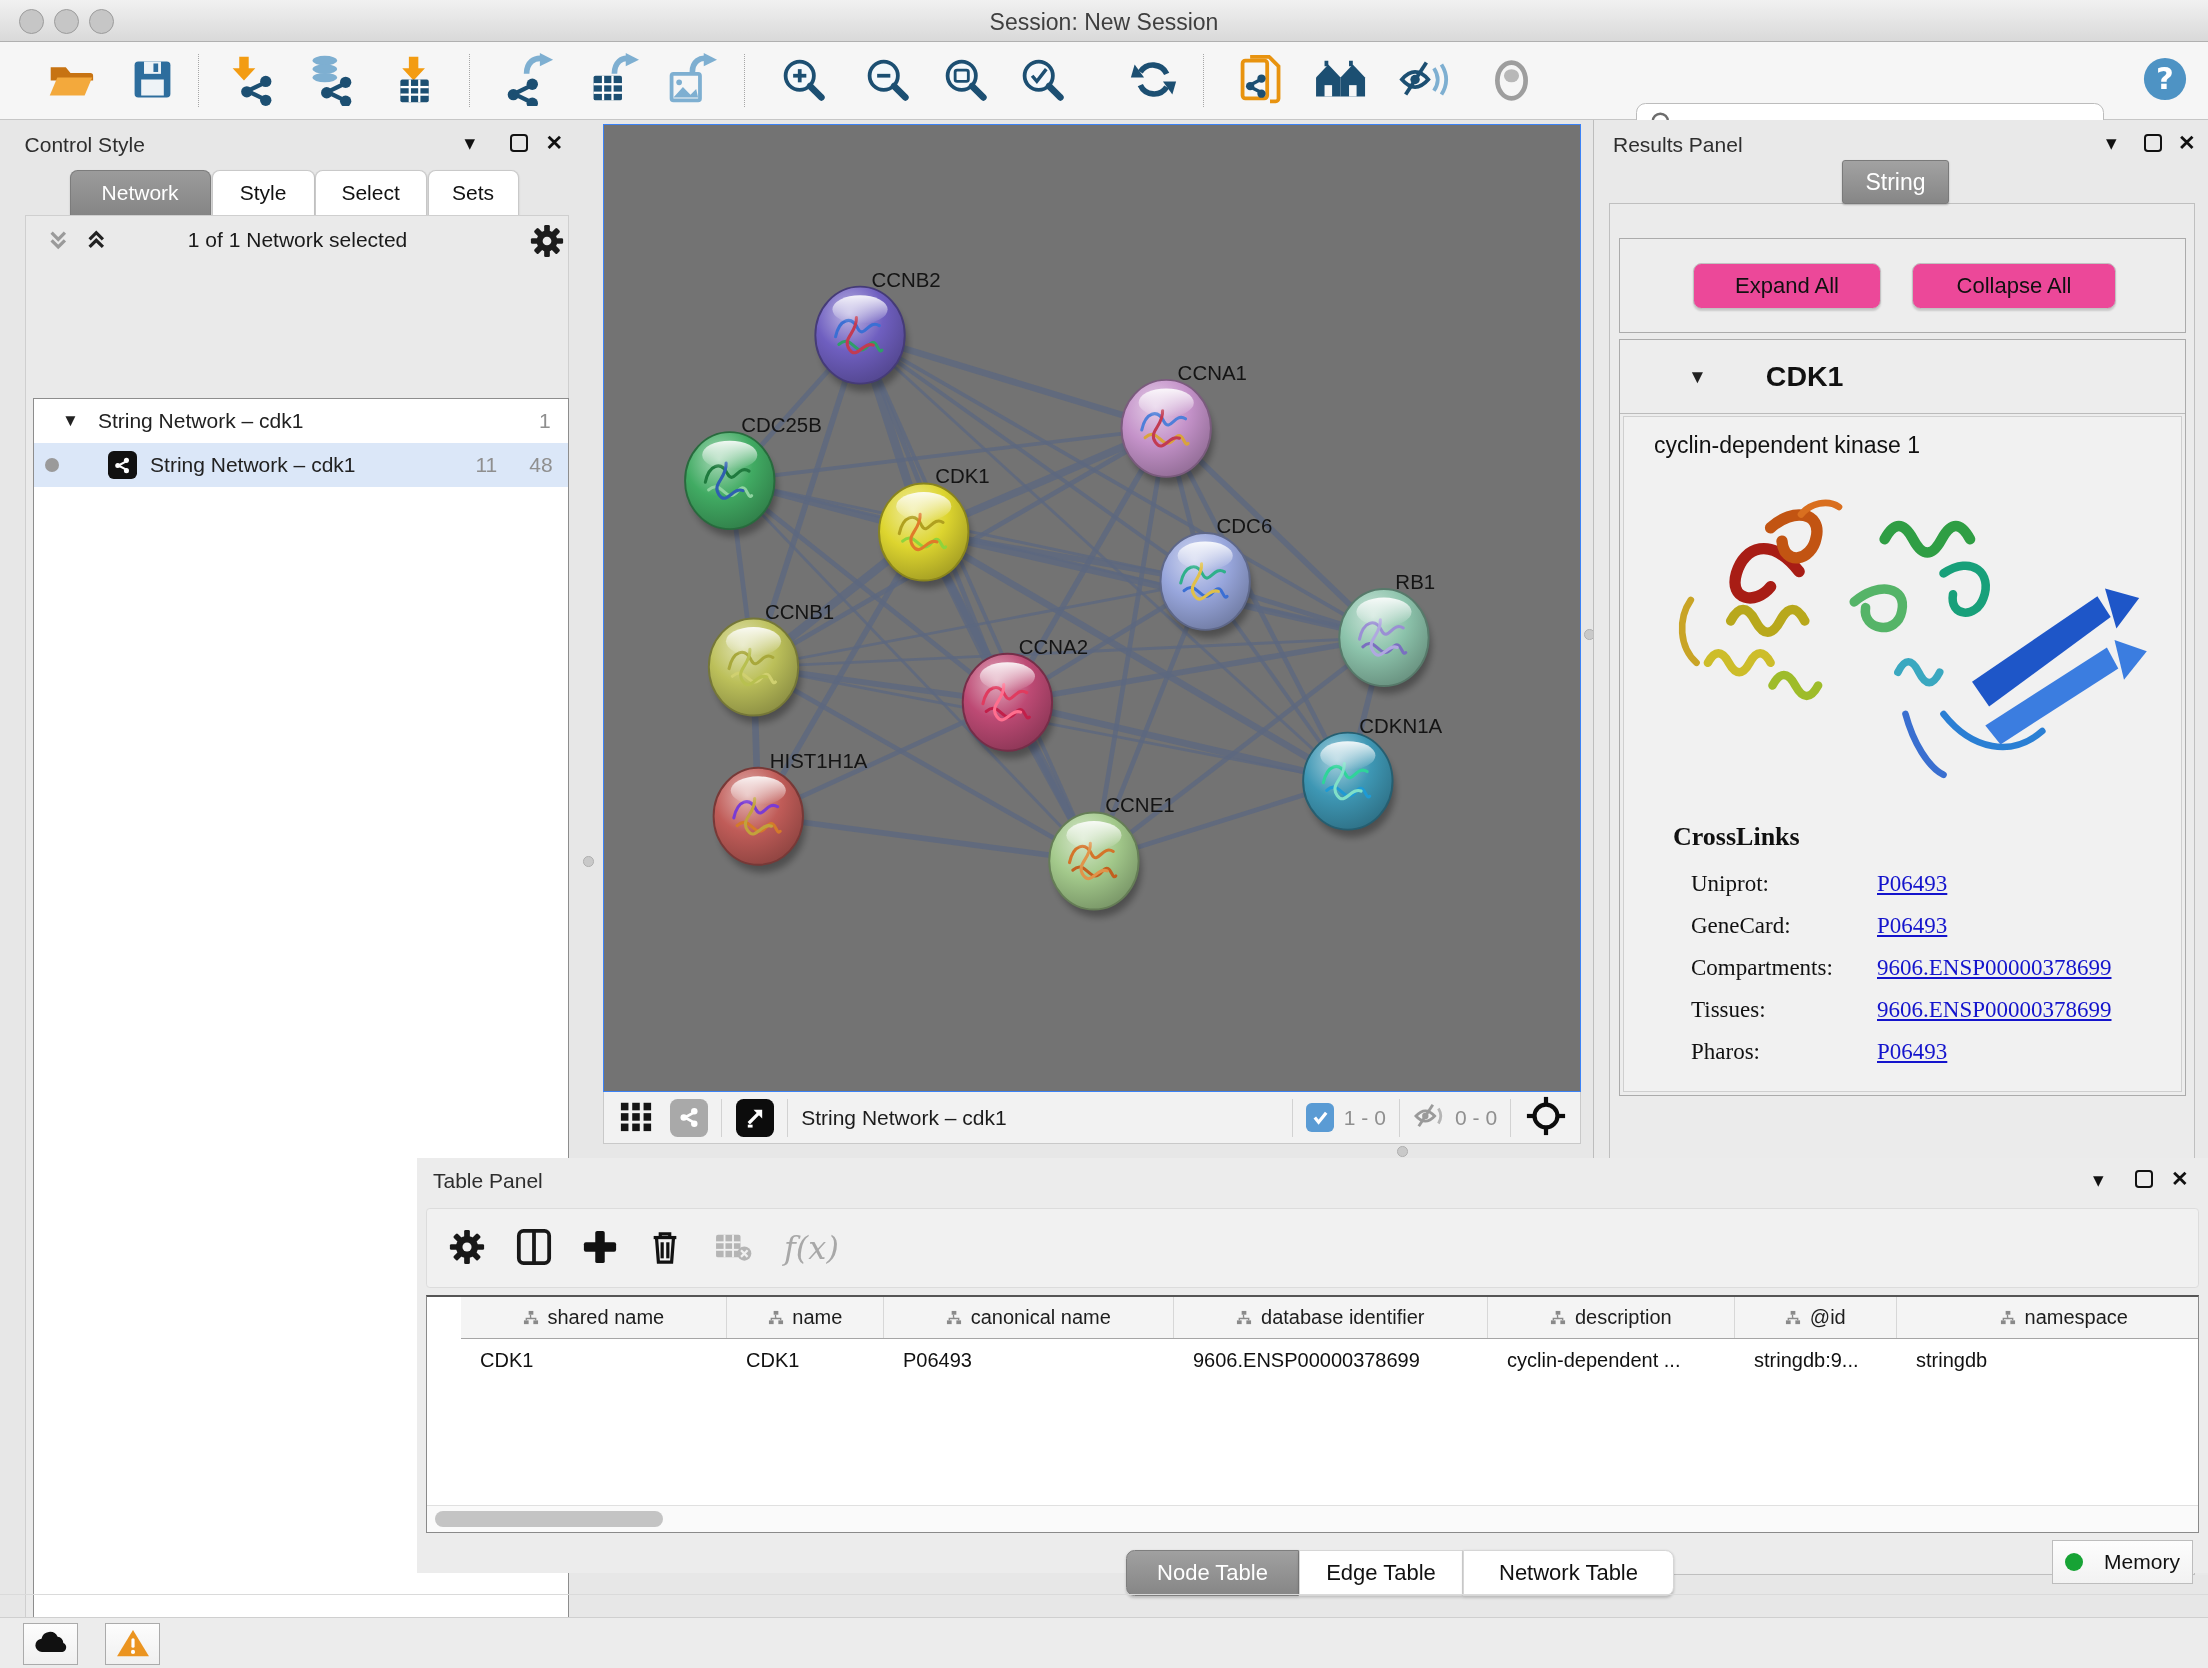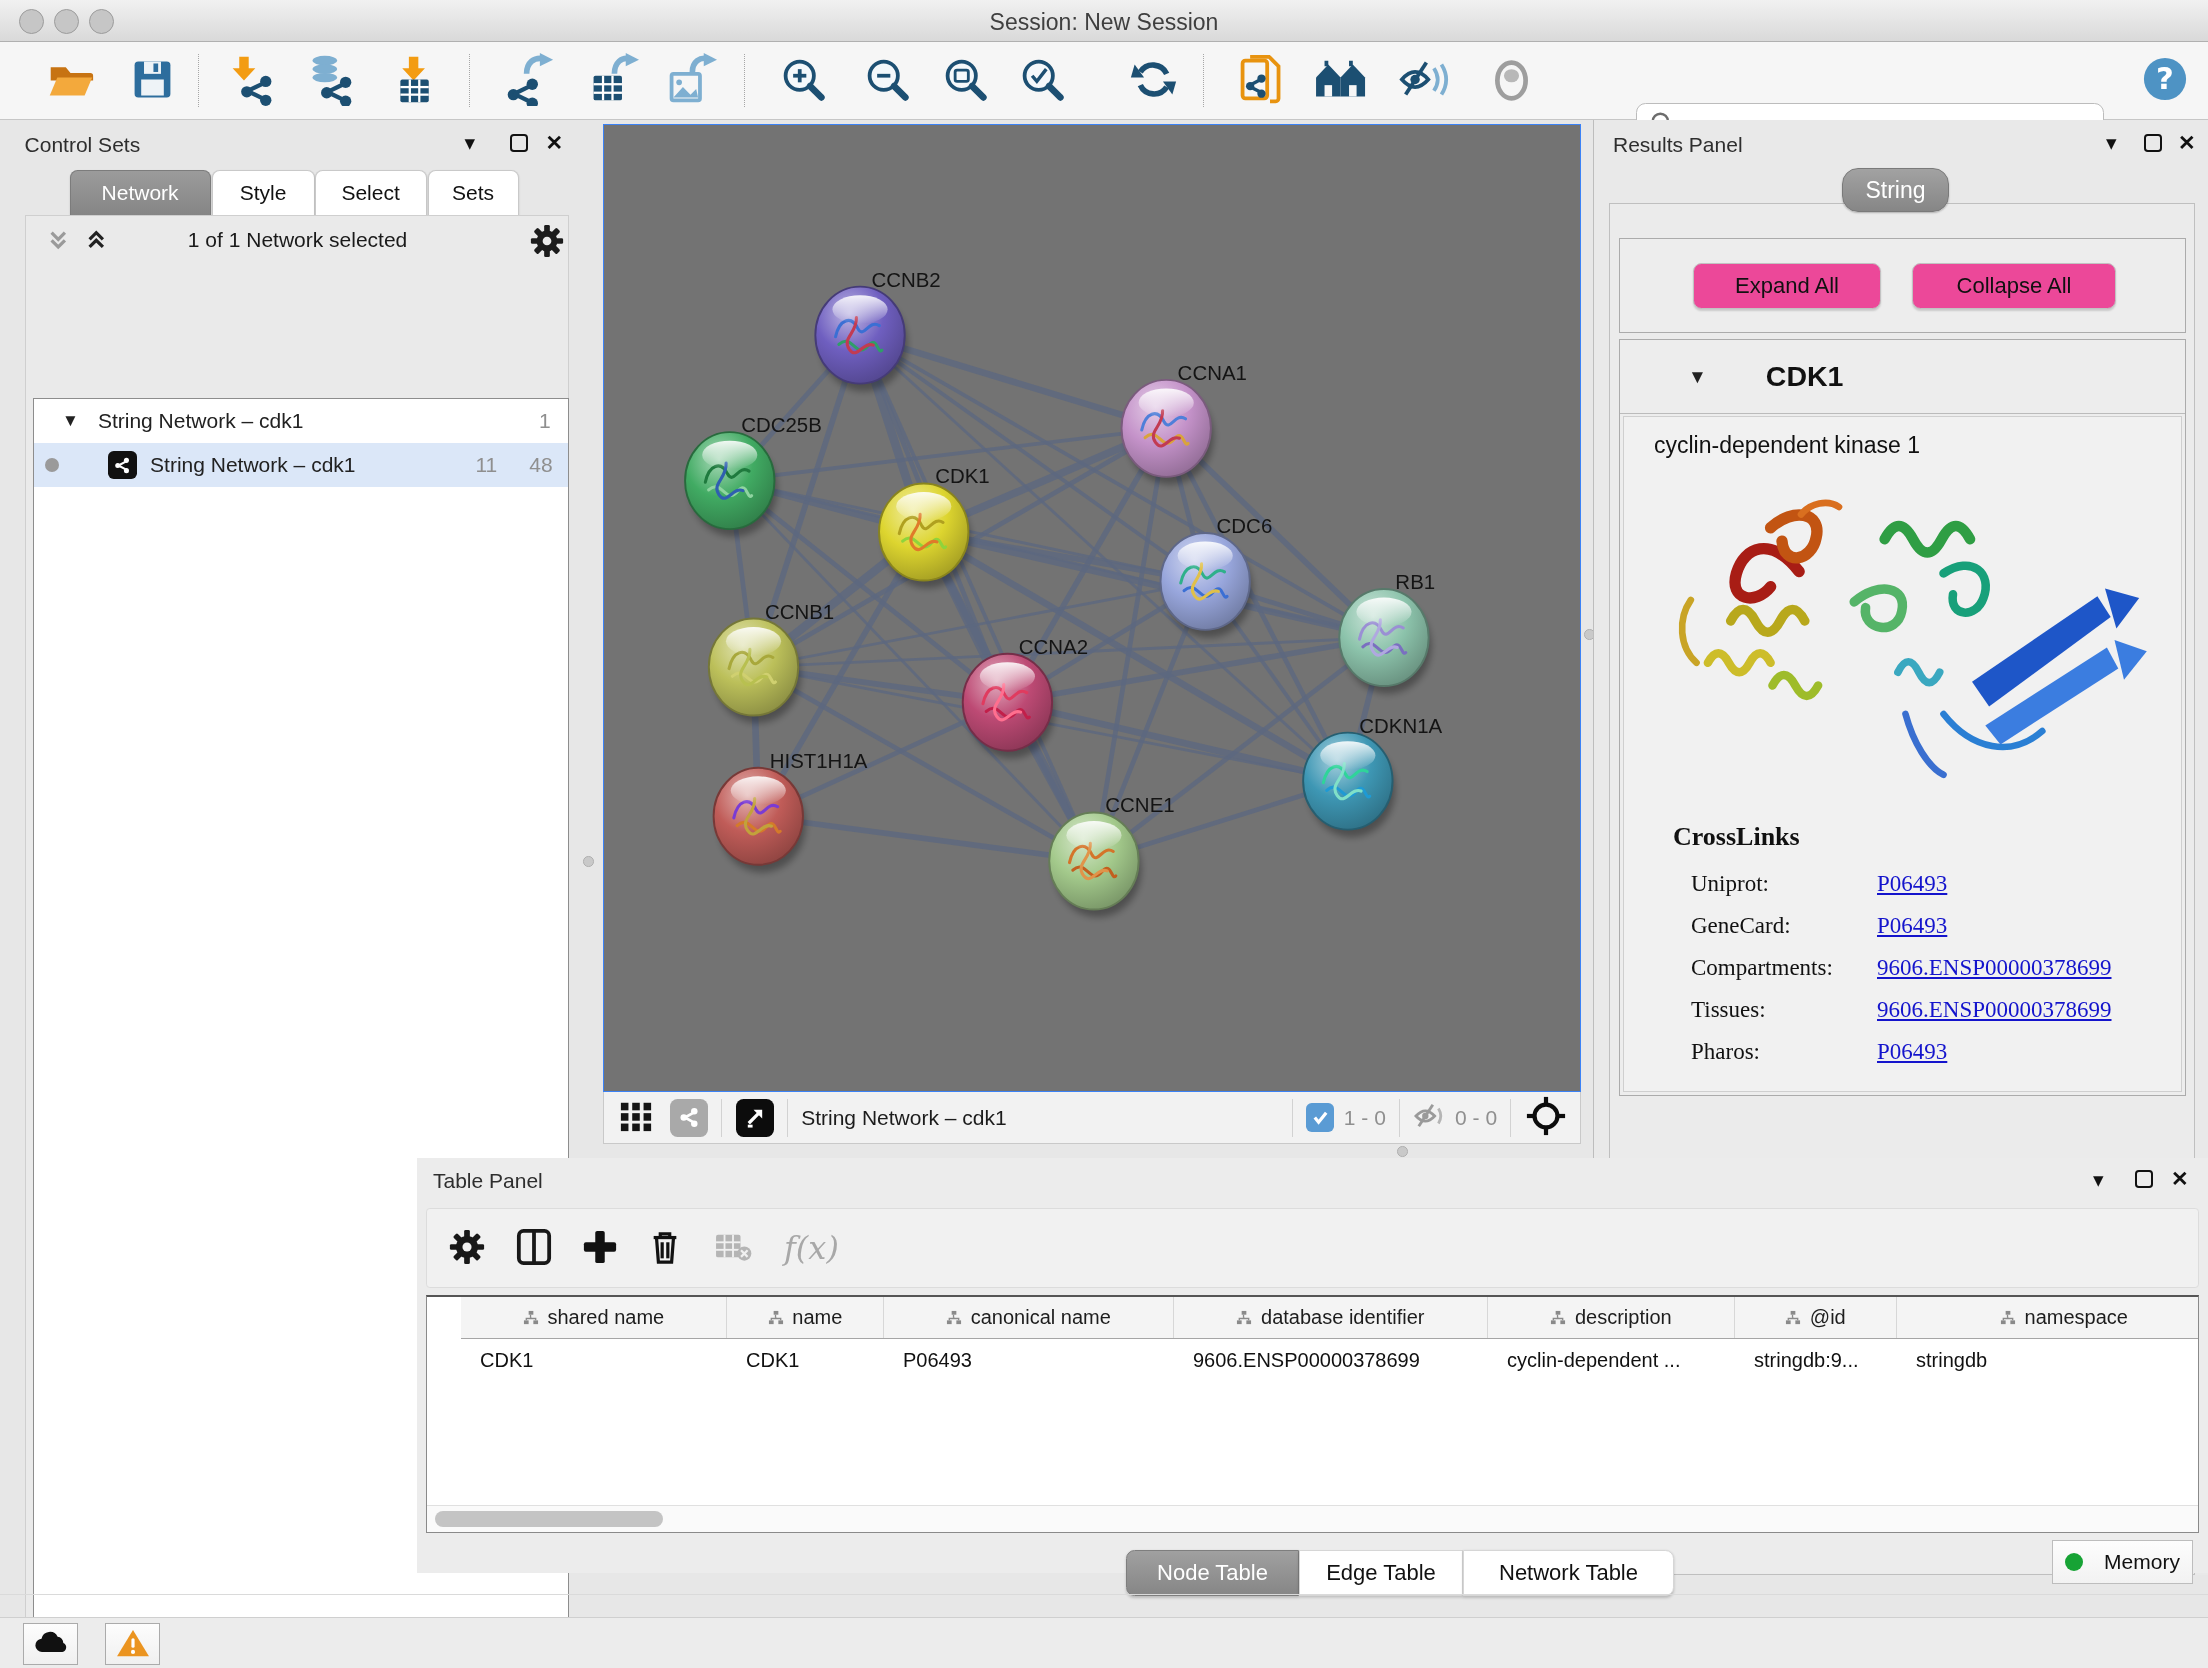--- a/index.html
+++ b/index.html
@@ -41,22 +41,22 @@
   .netcanvas { left:603px; top:124px; width:978px; height:968px; background:#737373; border:1px solid #3b82f6; }
   .nettb { left:603px; top:1092px; width:978px; height:52px; background:#f2f2f2; border:1px solid #c9c9c9; border-top:none;
     display:flex; align-items:center; }
   .nettb .vsep { width:1px; height:38px; background:#d2d2d2; margin:0 13.3px; }
   .badgecount { color:#8f8f8f; font-size:21px; }
   .dot-handle { width:10.5px; height:10.5px; border-radius:50%; background:#c9c9c9; border:1px solid #b0b0b0; }
 
   
   .results { left:1593px; top:120px; width:615px; height:1455px; background:#e9e9e9; border-left:1px solid #bdbdbd; }
   .pill { left:1842px; top:160px; width:107px; height:44px; background:linear-gradient(#a2a2a2,#868686);
-    border:1px solid #7a7a7a; border-radius:16px; color:#fff; font-size:23px;
-    display:flex; align-items:center; justify-content:center; box-shadow:0 1px 1.9px rgba(0,0,0,.25); z-index:3;margin-top:8px; }
+    border:1px solid #7a7a7a; border-radius:3px; color:#fff; font-size:23px;
+    display:flex; align-items:center; justify-content:center; box-shadow:0 1px 1.9px rgba(0,0,0,.25); z-index:3; }
   .rbox-outer { left:1609px; top:203px; width:586px; height:1372px; background:#ebebeb; border:1px solid #bfbfbf; }
   .rbox1 { left:1619px; top:238px; width:567px; height:95px; background:#ededed; border:1px solid #ababab; }
   .rbtn { height:46px; background:#ec4899; border:1px solid #c2c2c2; border-radius:8.6px; font-size:22px;
     display:flex; align-items:center; justify-content:center; box-shadow:0 1.9px 1.9px rgba(0,0,0,.15); color:#111; }
   .rbox2 { left:1619px; top:339px; width:567px; height:757px; background:#ededed; border:1px solid #ababab; }
   .rbox2-hdr { height:74px; border-bottom:1px solid #bbb; display:flex; align-items:center; }
   .protname { font-size:28.5px; font-weight:bold; color:#111; }
   .rcontent { left:1623px; top:416px; width:559px; height:676px; background:#f1f1f1; border:1px solid #cfcfcf; overflow:hidden; }
   .serif { font-family:"Liberation Serif", serif; }
   .xlink-row { display:flex; font-size:23px; margin-bottom:16px; }
@@ -284,21 +284,21 @@
   </div>
   <div class="abs tbtn" style="left:2138px">
     <span><svg width="46" height="46" viewBox="0 0 48 48">
       <circle cx="24" cy="24" r="22" fill="#4e93c4"></circle>
       <text x="24" y="34" text-anchor="middle" font-size="32" font-weight="bold" fill="#fff" font-family="DejaVu Sans">?</text>
         </svg></span>
   </div>
 </div>
 
 <div class="abs" style="left:7.6px; top:120px; width:580px; height:1455px;">
-  <div class="abs ptitle" style="left:17px; top:13.3px;">Control Sets</div>
+  <div class="abs ptitle" style="left:17px; top:13.3px;">Control Style</div>
   <div class="abs pctrl" style="left:457px; top:11.4px;">▾</div>
   <span class="abs sqbtn" style="left:502px; top:14.3px;"></span>
   <div class="abs pctrl" style="left:538px; top:10.5px; font-weight:bold;">✕</div>
 
   <div class="abs tab active" style="left:62px; top:50px; width:141px;">
       <span>Network</span>
     </div>
   <div class="abs tab" style="left:204px; top:50px; width:103px;">
       <span>Style</span>
     </div>

